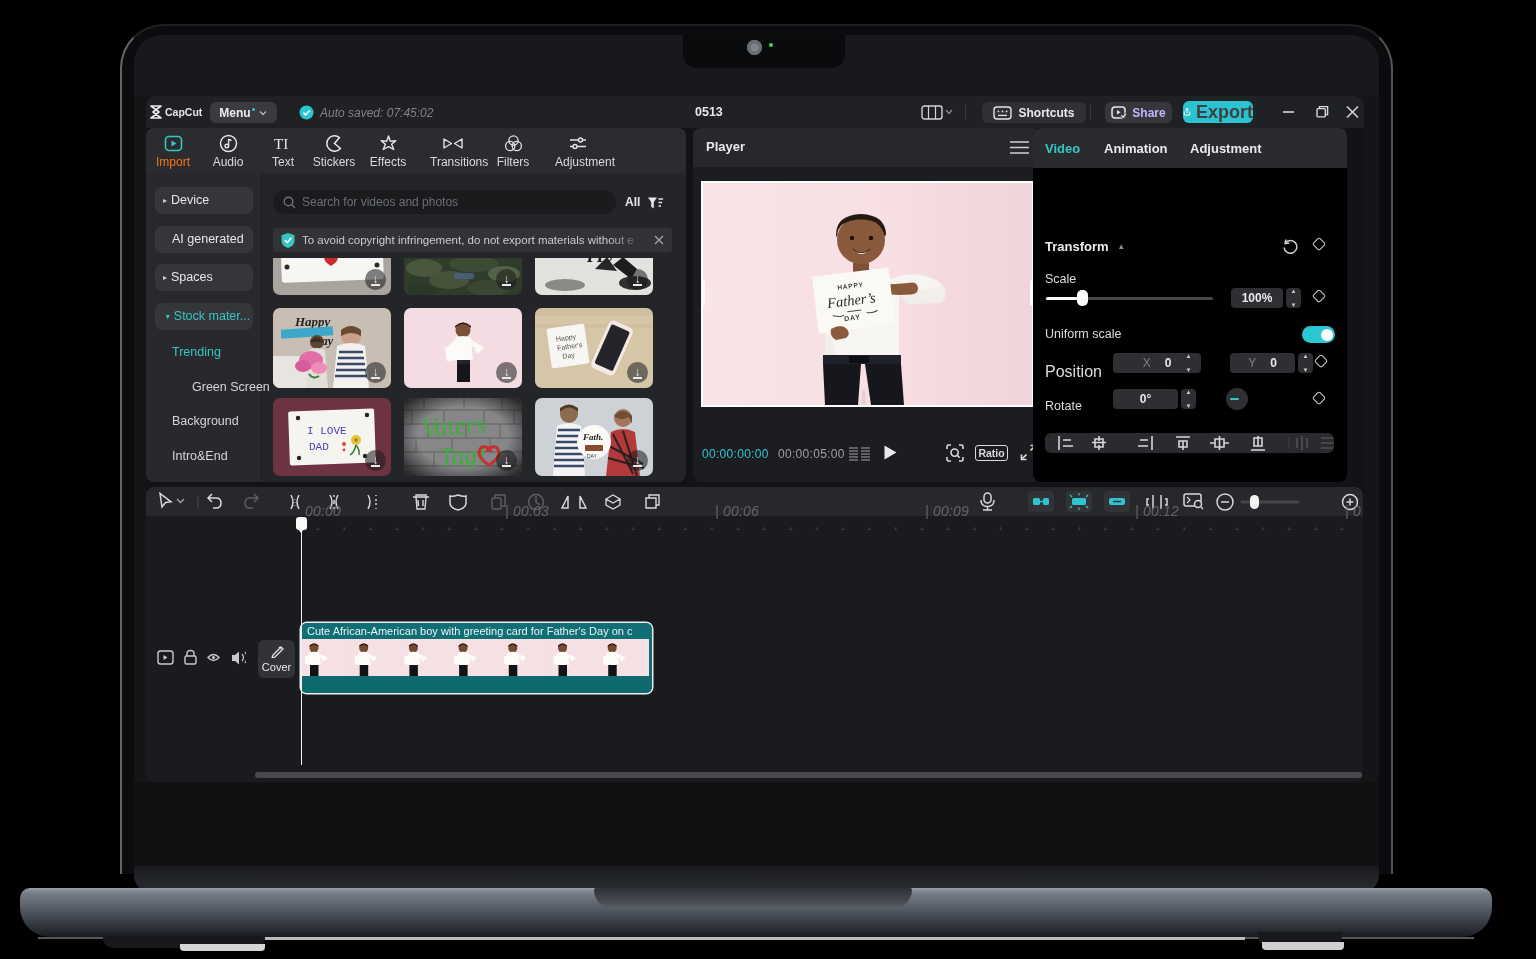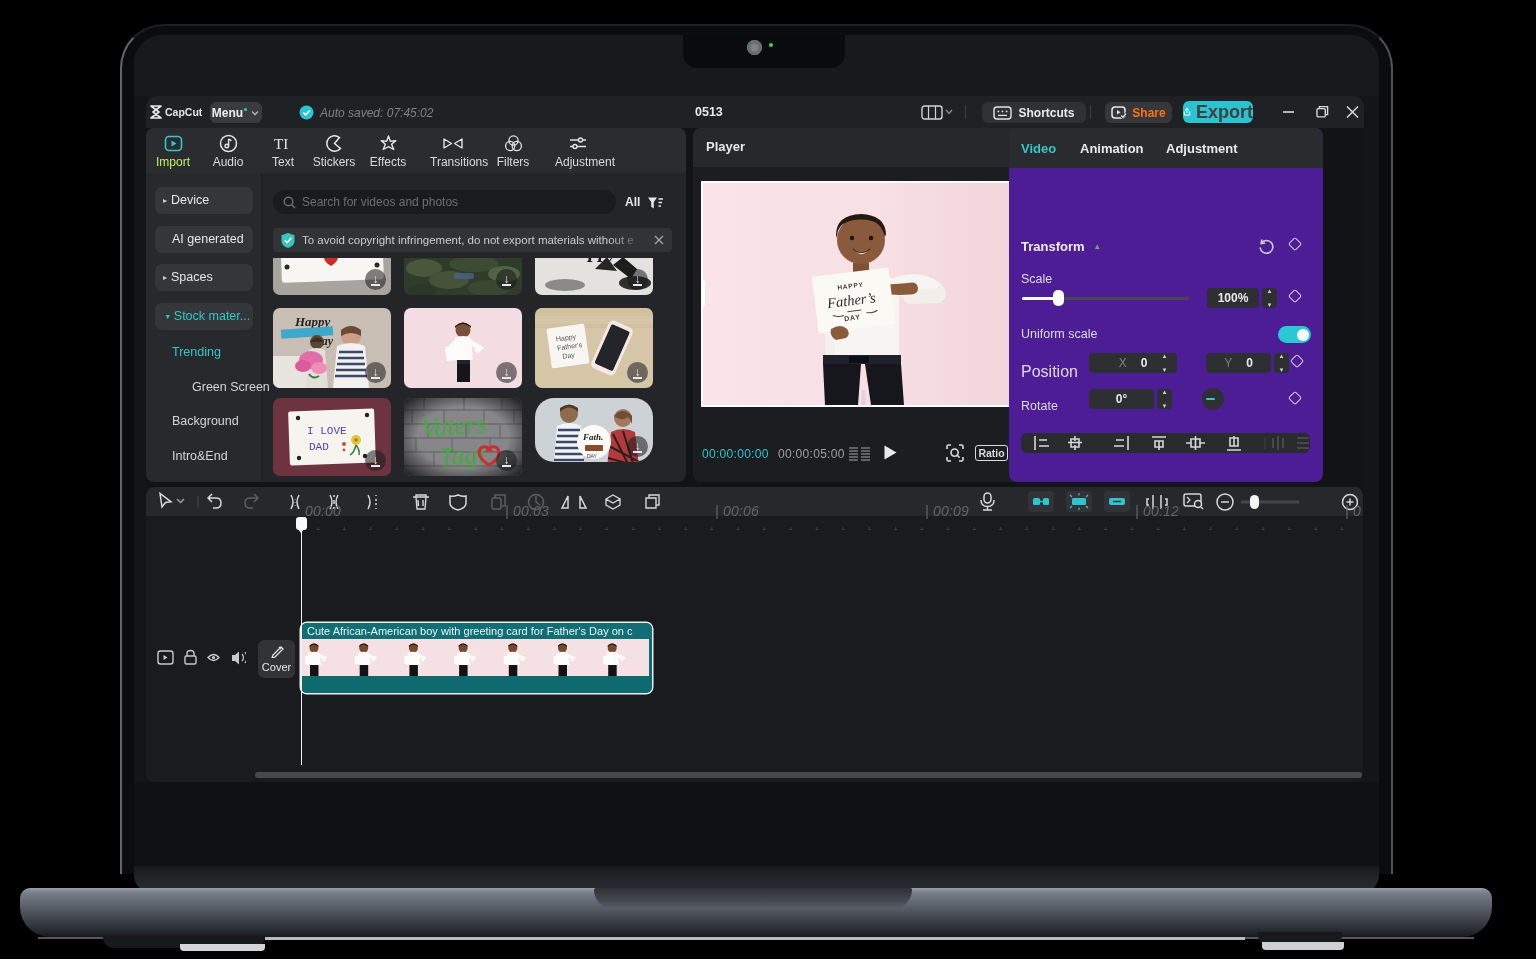--- a/index.html
+++ b/index.html
@@ -40,21 +40,21 @@
   #footR { left:1258px; top:932px; width:84px; height:14px; border-radius:0 0 10px 10px; }
   #footRb { left:1262px; top:942px; width:82px; height:8px; background:#cfd0d1; border-radius:0 0 4px 4px; }
   
   #app { left:146px; top:96px; width:1218px; height:686px; background:#121316;
     border-radius:10px; }
   #topbar { left:0; top:0; width:1218px; height:32px; background:#1f2124;
     border-radius:10px 10px 0 0; }
   .panel { background:#1e2023; border-radius:8px; overflow:hidden; }
   #media  { left:0px;   top:32px; width:540px; height:354px; }
   #player { left:547px; top:32px; width:348px; height:354px; background:#1b1d20; }
-  #rightp { left:863px; top:32px; width:314px; height:354px; background:#4c1d95; }
+  #rightp { left:887px; top:32px; width:314px; height:354px; background:#000000; }
   #timeline { left:0px; top:391px; width:1217px; height:295px; background:#1a1b1e; }
   .btn-dark { background:#3a3b3e; border-radius:6px; display:flex; align-items:center; justify-content:center; }
   .vsep { top:9px; width:1px; height:14px; background:#3c3d40; }
   
   #media { background:#242528; }
   #mtabs { left:0; top:0; width:540px; height:45px; background:#2b2c2f; }
   .tab { position:absolute; top:6px; width:46px; text-align:center; }
   .tab svg { display:block; margin:0 auto; }
   .tab span { font-size:12px; color:#d9dadb; white-space:nowrap; display:block; margin-top:2px; }
   #msidebar { left:0; top:45px; width:116px; height:309px; background:#28292c; border-right:1px solid #1e1f22; }
@@ -135,21 +135,21 @@
 <div class="abs foot" id="footL"></div>
 <div class="abs" id="footLb"></div>
 <div class="abs foot" id="footR"></div>
 <div class="abs" id="footRb"></div>
 <div class="abs" id="app">
   <div class="abs" id="topbar">
     <svg class="abs" style="left:3px;top:7px" width="60" height="18" viewBox="0 0 60 18">
       <path d="M2 3 L12 3 L4 9 L12 15 L2 15 L10 9 Z" fill="none" stroke="#e8e9ea" stroke-width="1.7" stroke-linejoin="round"></path>
       <text x="16" y="13" font-size="10.5" font-weight="bold" fill="#e4e5e6" font-family="Liberation Sans">CapCut</text>
     </svg>
-    <div class="abs btn-dark" style="left:64px;top:6px;width:52px;height:21px;">
+    <div class="abs btn-dark" style="left:64px;top:6px;width:67px;height:21px;">
       <span style="font-weight:bold;font-size:12px;color:#eceded;">Menu</span>
       <span style="width:3px;height:3px;border-radius:50%;background:#30c6d2;margin:-6px 0 0 1px;"></span>
       <svg width="10" height="10" viewBox="0 0 10 10" style="margin-left:3px">
           <path d="M2 3.5 L5 6.5 L8 3.5" stroke="#b7b8ba" stroke-width="1.3" fill="none"></path>
         </svg>
     </div>
     <svg class="abs" style="left:153px;top:9px" width="15" height="15" viewBox="0 0 15 15">
       <circle cx="7.5" cy="7.5" r="7" fill="#2bc4d1"></circle>
         <path d="M4.4 7.6 L6.6 9.8 L10.7 5.4" stroke="#fff" stroke-width="1.5" fill="none"></path>
     </svg>
@@ -173,21 +173,21 @@
       <span style="font-weight:bold;font-size:12px;color:#e9eaeb;margin-left:6px;">Shortcuts</span>
     </div>
     <div class="abs vsep" style="left:944px;"></div>
     <div class="abs btn-dark" style="left:959px;top:6px;width:67px;height:21px;background:#36373a;">
       <svg width="16" height="13" viewBox="0 0 16 13">
           <rect x="1" y="1" width="13" height="11" rx="3" fill="none" stroke="#e8e9ea" stroke-width="1.5"></rect>
           <path d="M6 4 L9.5 6.2 L6 8.4 Z" fill="#e8e9ea"></path>
           <path d="M9.5 9 L12 11.5 L15.6 7" stroke="#36373a" stroke-width="2.6" fill="none"></path>
           <path d="M10.3 9.6 L12 11.2 L15 7.6" stroke="#e8e9ea" stroke-width="1.4" fill="none"></path>
         </svg>
-      <span style="font-weight:bold;font-size:12px;color:#f97316;margin-left:5px;">Share</span>
+      <span style="font-weight:bold;font-size:12px;color:#c4b5fd;margin-left:5px;">Share</span>
     </div>
     <div class="abs btn-dark" style="left:1037px;top:5px;width:70px;height:22px;background:#2ac3d1;">
       <svg width="13" height="14" viewBox="0 0 13 14">
           <path d="M2 6 L2 12 L11 12 L11 6" fill="none" stroke="#fff" stroke-width="1.6"></path>
           <line x1="6.5" y1="1.5" x2="6.5" y2="8.5" stroke="#fff" stroke-width="1.6"></line>
           <path d="M3.6 4 L6.5 1.2 L9.4 4" fill="none" stroke="#fff" stroke-width="1.6"></path>
         </svg>
       <span style="font-weight:bold;font-size:18px;color:#404040;margin-left:5px;">Export</span>
     </div>
     <svg class="abs" style="left:1136px;top:9px" width="84" height="14" viewBox="0 0 84 14">
@@ -197,21 +197,21 @@
       <path d="M65 1.5 L76 12.5 M76 1.5 L65 12.5" stroke="#d8d9da" stroke-width="1.5"></path>
     </svg>
   </div>
   <div class="abs panel" id="media">
     <div class="abs" id="mtabs">
       <div class="tab" style="left:4px;">
           <svg width="19" height="19" viewBox="0 0 19 19">
             <rect x="1.5" y="2.5" width="16" height="14" rx="3.5" fill="none" stroke="#35c7c5" stroke-width="1.6"></rect>
             <path d="M7.5 6.5 L12.5 9.5 L7.5 12.5 Z" fill="#35c7c5"></path>
           </svg>
-          <span style="color:#bef264;">Import</span>
+          <span style="color:#f97316;">Import</span>
         </div>
       <div class="tab" style="left:59px;">
           <svg width="19" height="19" viewBox="0 0 19 19">
             <circle cx="9.5" cy="9.5" r="8" fill="none" stroke="#e3e4e5" stroke-width="1.5"></circle>
             <circle cx="7.8" cy="12" r="1.8" fill="none" stroke="#e3e4e5" stroke-width="1.4"></circle>
             <path d="M9.6 12 L9.6 5.5 Q11.5 5.2 12.3 7" fill="none" stroke="#e3e4e5" stroke-width="1.4"></path>
           </svg>
           <span>Audio</span>
         </div>
       <div class="tab" style="left:114px;">
@@ -404,21 +404,21 @@
             <stop offset="55%" stop-color="#0000"></stop>
             <stop offset="100%" stop-color="#000c"></stop>
           </radialGradient>
           <rect width="118" height="78" fill="url(#vg)"></rect>
           <text x="18" y="36" font-size="26" fill="#3fae3f" font-family="Liberation Serif" font-style="italic" transform="rotate(-4 59 39)">Vaters</text>
           <text x="34" y="66" font-size="26" fill="#3fae3f" font-family="Liberation Serif" font-style="italic" transform="rotate(-4 59 39)">Tag!</text>
           <path d="M86 52 c-7-9-20 3-1 15 c19-12 6-24-1-15 z" fill="none" stroke="#c92f2f" stroke-width="3"></path>
         </svg>
         <div class="dl"></div>
       </div>
-    <div class="abs thumb" style="left:389px;top:270px;height:64px;border-radius:19px;">
+    <div class="abs thumb" style="left:389px;top:270px;height:78px;">
         <svg width="118" height="78" viewBox="0 0 118 78">
           <rect width="118" height="78" fill="#ccd2d6"></rect>
           <circle cx="34" cy="16" r="9" fill="#8d6b4c"></circle>
           <path d="M25 14 q9-9 18 0 l0-4 q-9-7-18 0 z" fill="#4f3a26"></path>
           <path d="M22 28 q12-6 24 0 l4 50 l-32 0 z" fill="#f4f4f4"></path>
           <path d="M23 32 h22 M22 38 h24 M21 44 h26 M20 50 h28 M20 56 h28 M19 62 h30 M19 68 h30" stroke="#39486b" stroke-width="2.6"></path>
           <circle cx="88" cy="20" r="9" fill="#a4765a"></circle>
           <path d="M79 18 q9-10 18 0 l0 8 q-2-6-4-7 q-7 5-14-1 z" fill="#6e4f35"></path>
           <path d="M76 34 q12-6 24 0 l5 44 l-34 0 z" fill="#b33a3a"></path>
           <path d="M78 36 l20 40 M88 33 l14 45 M74 48 l34 18 M73 60 l36 10" stroke="#2a2020" stroke-width="2"></path>

